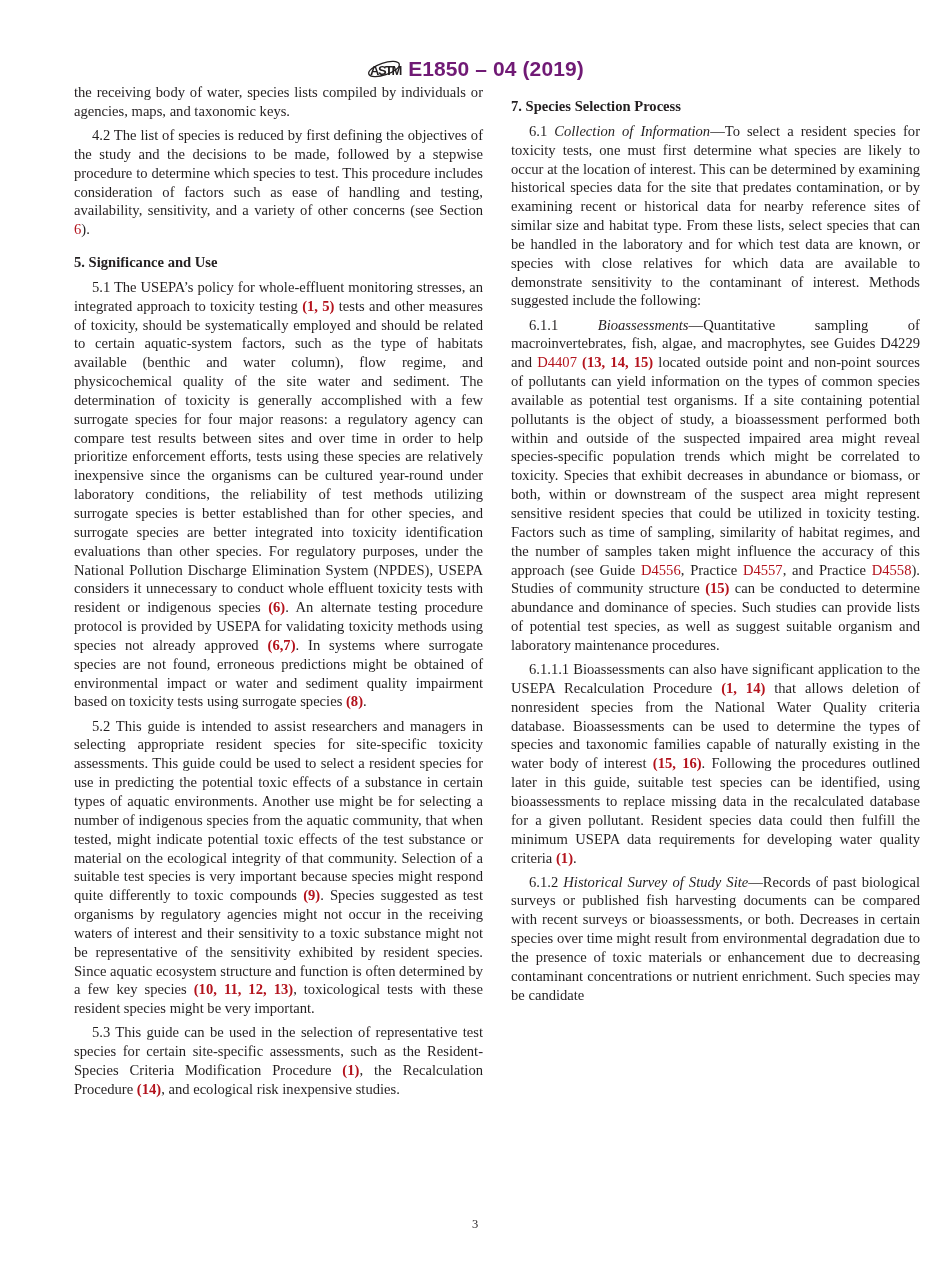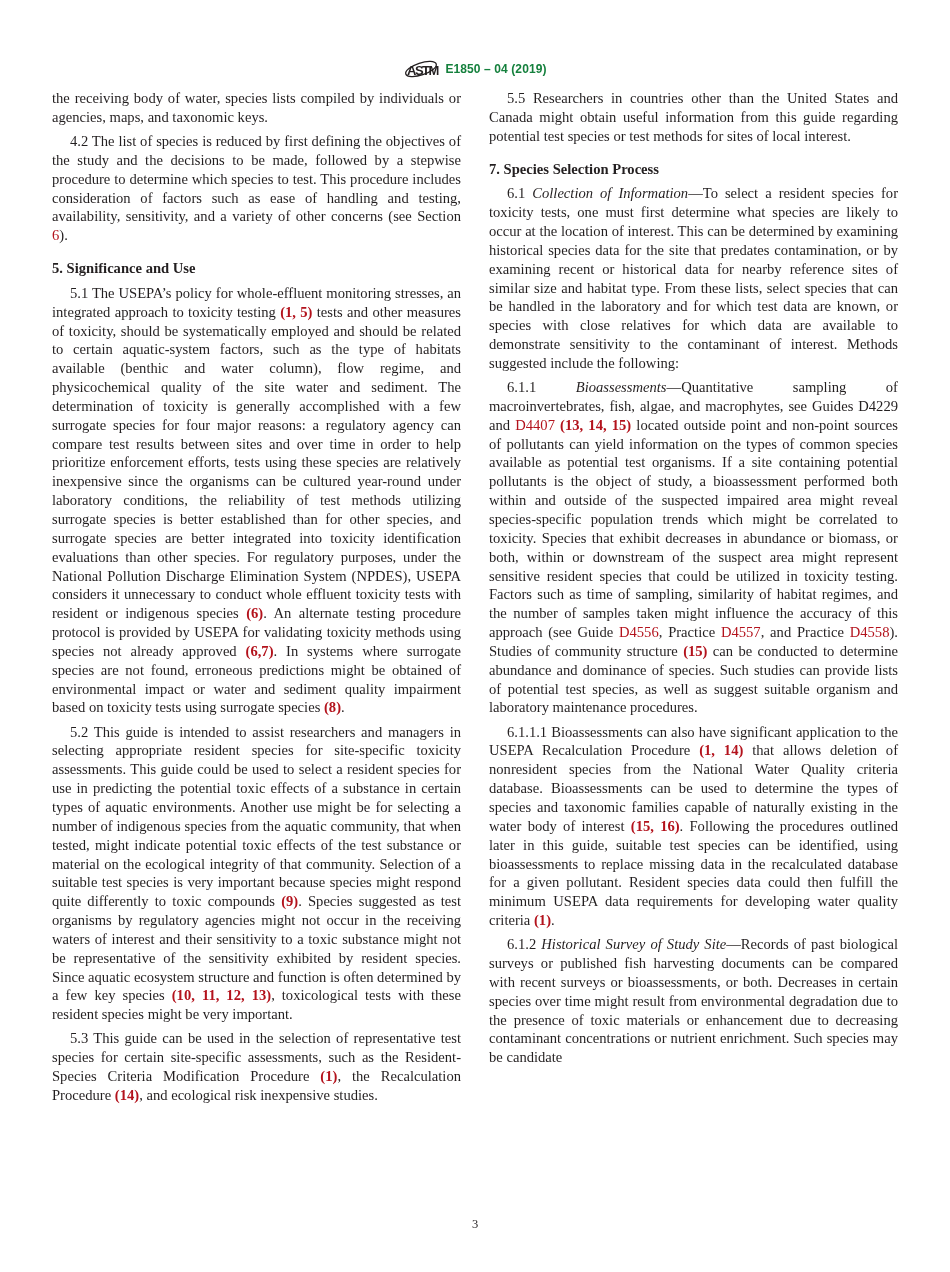--- a/index.html
+++ b/index.html
@@ -8,26 +8,27 @@
       font-family: "Liberation Serif", "DejaVu Serif", serif;
       color: #231f20;
     }
     .header {
       position: absolute; top: 54px; left: 0; width: 950px;
       display: flex; justify-content: center; align-items: center; gap: 6px;
     }
     .logo { width: 36px; height: 30px; display: inline-block; }
     .std-id {
       font-family: "Liberation Sans", "DejaVu Sans", sans-serif;
-      font-weight: bold; font-size: 12px; letter-spacing: 0.1px; color: #15803d;
+      font-weight: bold; font-size: 21px; letter-spacing: 0.1px; color: #701a75;
     }
     .col {
-      position: absolute; top: 89px; width: 409px;
+      position: absolute; top: 83px; width: 409px;
       font-size: 14.6px; line-height: 18.85px; text-align: justify;
       hyphens: none;
+      margin-left: 22px;
     }
     .col-left { left: 52px; }
     .col-right { left: 489px; }
     .p { margin: 0 0 5.3px 0; text-indent: 0; }
     .p.indent { text-indent: 18px; }
     .h { font-weight: bold; margin: 8px 0 5px 0; font-size: 14.6px; }
     .h.big { margin-top: 14px; margin-bottom: 6px; }
     .ref { color: #b3121c; font-weight: bold; }
     .link { color: #b3121c; }
     .it { font-style: italic; }
@@ -57,21 +58,20 @@
   <div class="h big">5. Significance and Use</div>
 
   <p class="p indent"><span>5.1 The USEPA’s policy for whole-effluent monitoring stresses, an integrated approach to toxicity testing </span><a class="ref">(1, 5)</a><span> tests and other measures of toxicity, should be systematically employed and should be related to certain aquatic-system factors, such as the type of habitats available (benthic and water column), flow regime, and physicochemical quality of the site water and sediment. The determination of toxicity is generally accomplished with a few surrogate species for four major reasons: a regulatory agency can compare test results between sites and over time in order to help prioritize enforcement efforts, tests using these species are relatively inexpensive since the organisms can be cultured year-round under laboratory conditions, the reliability of test methods utilizing surrogate species is better established than for other species, and surrogate species are better integrated into toxicity identification evaluations than other species. For regulatory purposes, under the National Pollution Discharge Elimination System (NPDES), USEPA considers it unnecessary to conduct whole effluent toxicity tests with resident or indigenous species </span><a class="ref">(6)</a><span>. An alternate testing procedure protocol is provided by USEPA for validating toxicity methods using species not already approved </span><a class="ref">(6,7)</a><span>. In systems where surrogate species are not found, erroneous predictions might be obtained of environmental impact or water and sediment quality impairment based on toxicity tests using surrogate species </span><a class="ref">(8)</a><span>.</span></p>
 
   <p class="p indent"><span>5.2 This guide is intended to assist researchers and managers in selecting appropriate resident species for site-specific toxicity assessments. This guide could be used to select a resident species for use in predicting the potential toxic effects of a substance in certain types of aquatic environments. Another use might be for selecting a number of indigenous species from the aquatic community, that when tested, might indicate potential toxic effects of the test substance or material on the ecological integrity of that community. Selection of a suitable test species is very important because species might respond quite differently to toxic compounds </span><a class="ref">(9)</a><span>. Species suggested as test organisms by regulatory agencies might not occur in the receiving waters of interest and their sensitivity to a toxic substance might not be representative of the sensitivity exhibited by resident species. Since aquatic ecosystem structure and function is often determined by a few key species </span><a class="ref">(10, 11, 12, 13)</a><span>, toxicological tests with these resident species might be very important.</span></p>
 
   <p class="p indent"><span>5.3 This guide can be used in the selection of representative test species for certain site-specific assessments, such as the Resident-Species Criteria Modification Procedure </span><a class="ref">(1)</a><span>, the Recalculation Procedure </span><a class="ref">(14)</a><span>, and ecological risk inexpensive studies.</span></p>
 </div>
 
 <div class="col col-right">
-  <p class="p indent">5.5 Researchers in countries other than the United States and Canada might obtain useful information from this guide regarding potential test species or test methods for sites of local interest.</p>
 
   <div class="h big">7. Species Selection Process</div>
 
   <p class="p indent"><span>6.1 </span><span class="it">Collection of Information</span><span>—To select a resident species for toxicity tests, one must first determine what species are likely to occur at the location of interest. This can be determined by examining historical species data for the site that predates contamination, or by examining recent or historical data for nearby reference sites of similar size and habitat type. From these lists, select species that can be handled in the laboratory and for which test data are known, or species with close relatives for which data are available to demonstrate sensitivity to the contaminant of interest. Methods suggested include the following:</span></p>
 
   <p class="p indent"><span>6.1.1 </span><span class="it">Bioassessments</span><span>—Quantitative sampling of macroinvertebrates, fish, algae, and macrophytes, see Guides D4229 and </span><a class="link">D4407</a><span> </span><a class="ref">(13, 14, 15)</a><span> located outside point and non-point sources of pollutants can yield information on the types of common species available as potential test organisms. If a site containing potential pollutants is the object of study, a bioassessment performed both within and outside of the suspected impaired area might reveal species-specific population trends which might be correlated to toxicity. Species that exhibit decreases in abundance or biomass, or both, within or downstream of the suspect area might represent sensitive resident species that could be utilized in toxicity testing. Factors such as time of sampling, similarity of habitat regimes, and the number of samples taken might influence the accuracy of this approach (see Guide </span><a class="link">D4556</a><span>, Practice </span><a class="link">D4557</a><span>, and Practice </span><a class="link">D4558</a><span>). Studies of community structure </span><a class="ref">(15)</a><span> can be conducted to determine abundance and dominance of species. Such studies can provide lists of potential test species, as well as suggest suitable organism and laboratory maintenance procedures.</span></p>
 
   <p class="p indent"><span>6.1.1.1 Bioassessments can also have significant application to the USEPA Recalculation Procedure </span><a class="ref">(1, 14)</a><span> that allows deletion of nonresident species from the National Water Quality criteria database. Bioassessments can be used to determine the types of species and taxonomic families capable of naturally existing in the water body of interest </span><a class="ref">(15, 16)</a><span>. Following the procedures outlined later in this guide, suitable test species can be identified, using bioassessments to replace missing data in the recalculated database for a given pollutant. Resident species data could then fulfill the minimum USEPA data requirements for developing water quality criteria </span><a class="ref">(1)</a><span>.</span></p>
 
   <p class="p indent"><span>6.1.2 </span><span class="it">Historical Survey of Study Site</span><span>—Records of past biological surveys or published fish harvesting documents can be compared with recent surveys or bioassessments, or both. Decreases in certain species over time might result from environmental degradation due to the presence of toxic materials or enhancement due to decreasing contaminant concentrations or nutrient enrichment. Such species may be candidate</span></p>

